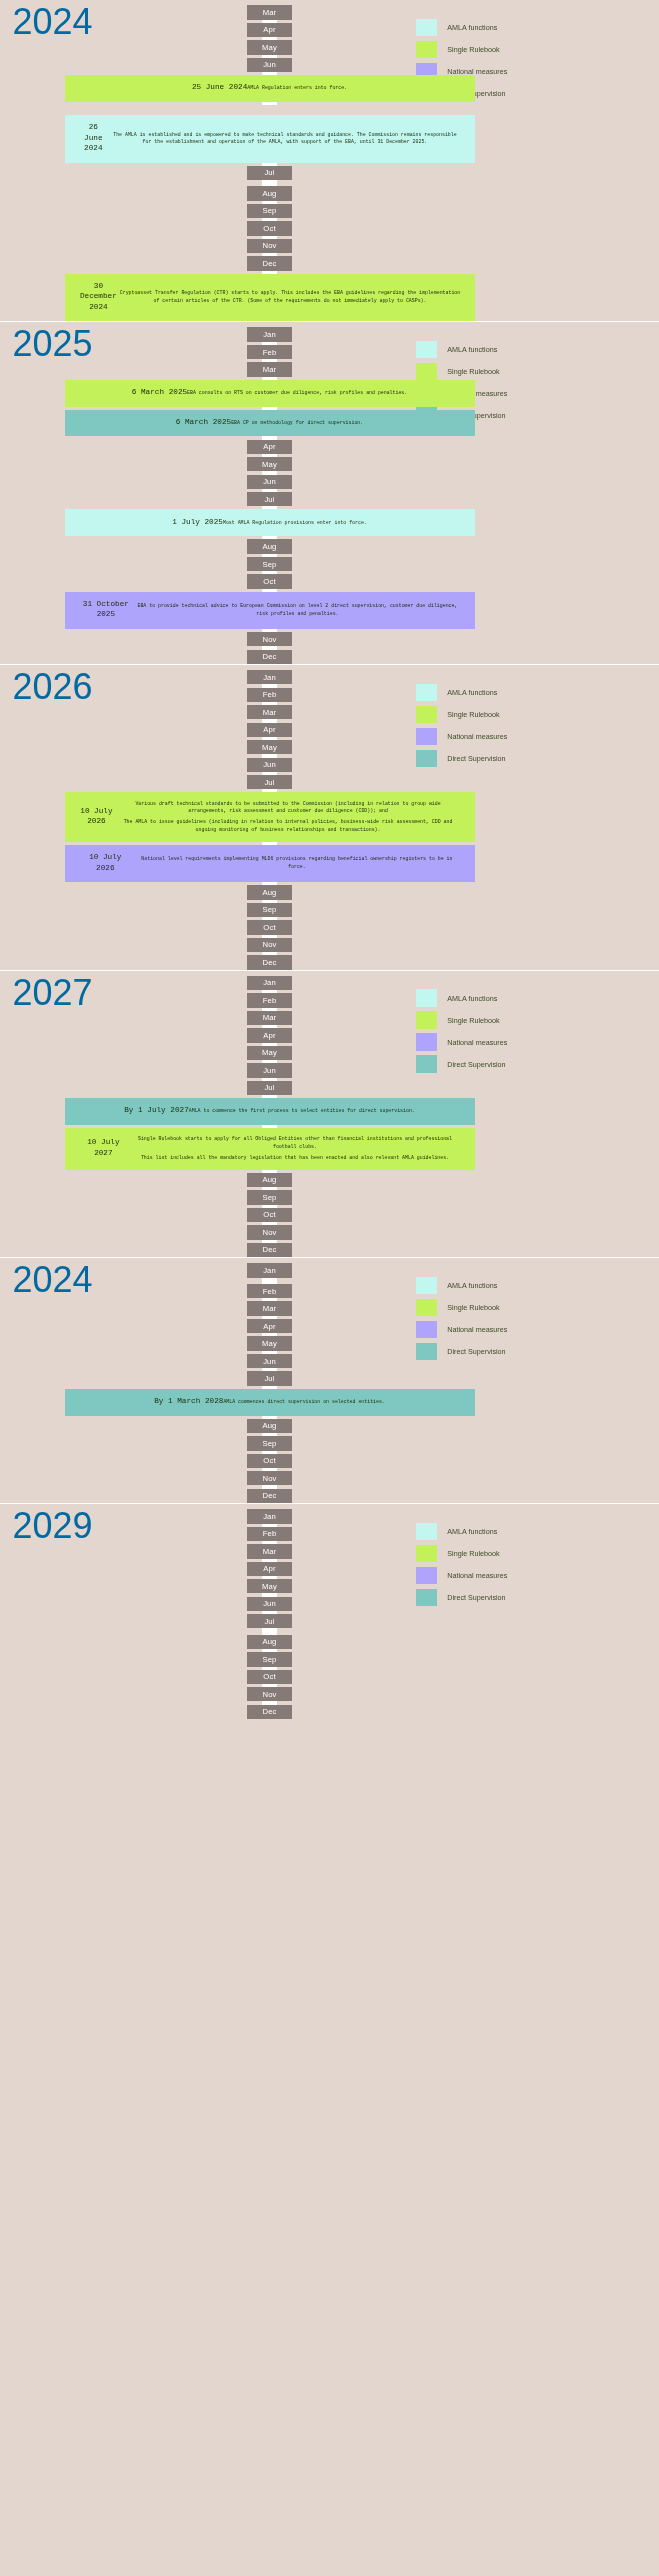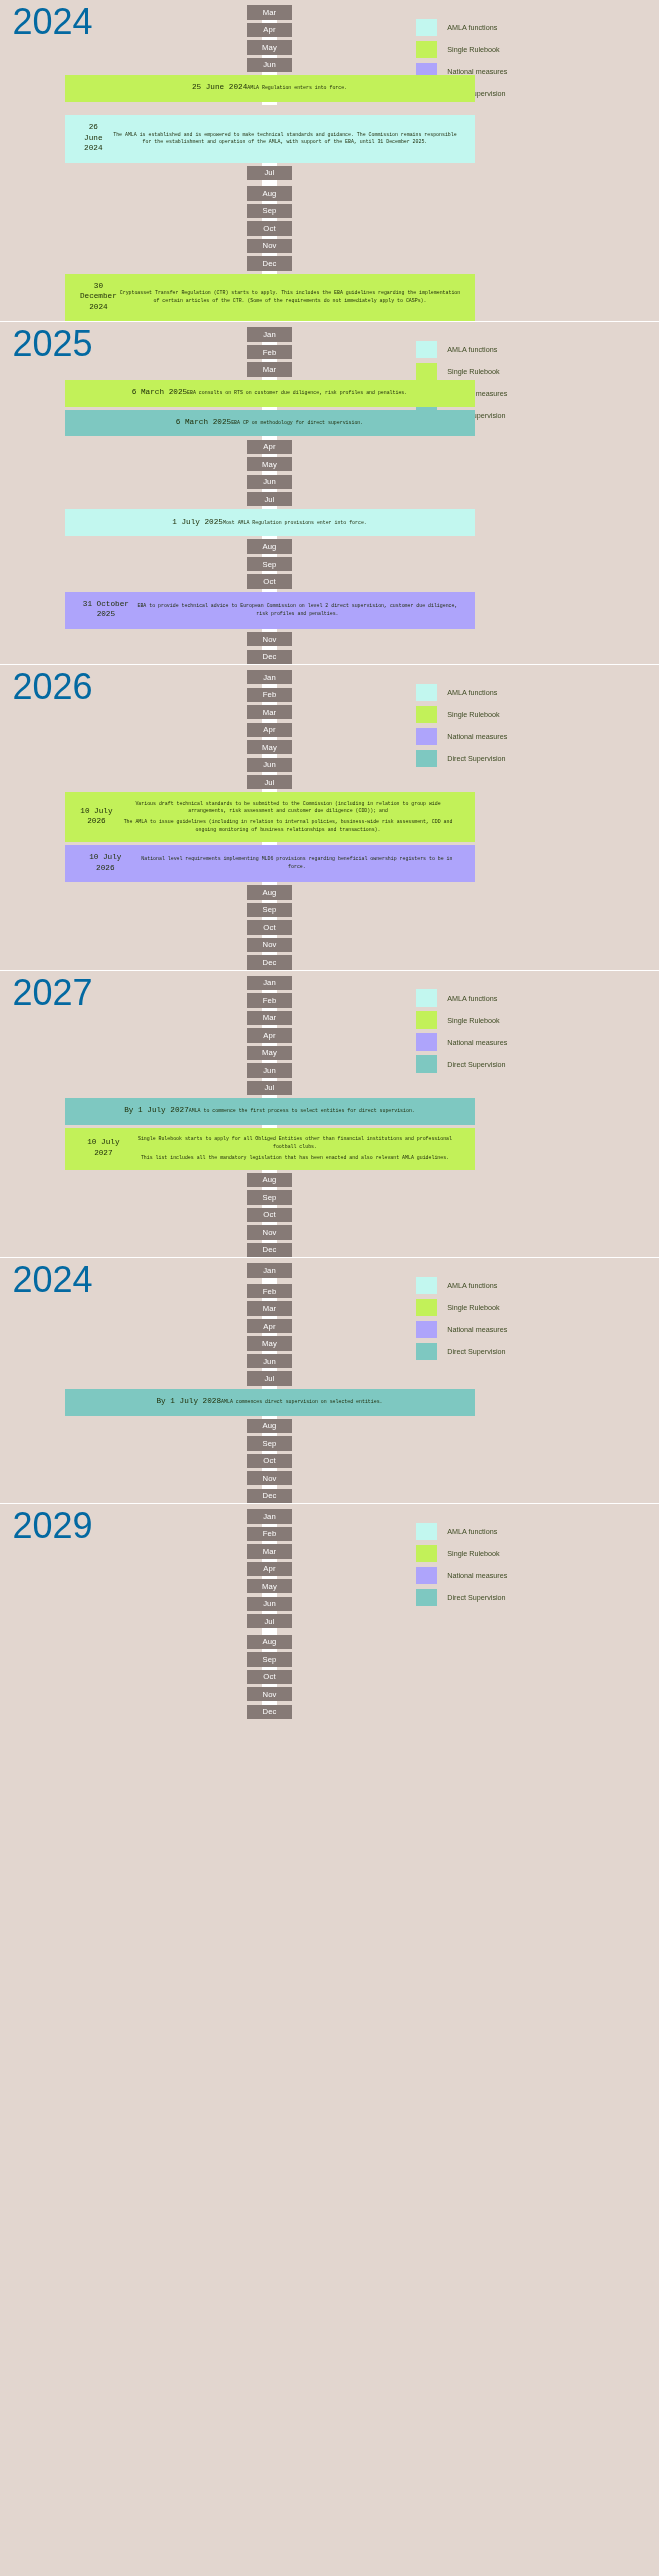--- a/index.html
+++ b/index.html
@@ -667,21 +667,21 @@
           <div class="connector"></div>
         </div>
         <div class="row">
           <div class="month">Jul</div>
         </div>
         <div class="row-sep">
           <div class="connector"></div>
         </div>
         <div class="row">
           <div class="event" style="background: rgb(126, 200, 193);">
-            <div class="ev-date">By 1 July 2028</div>
+            <div class="ev-date">By 1 March 2028</div>
             <div class="ev-desc">
               <p>AMLA commences direct supervision on selected entities.</p>
             </div>
           </div>
         </div>
         <div class="row-sep">
           <div class="connector"></div>
         </div>
         <div class="row">
           <div class="month">Aug</div>

